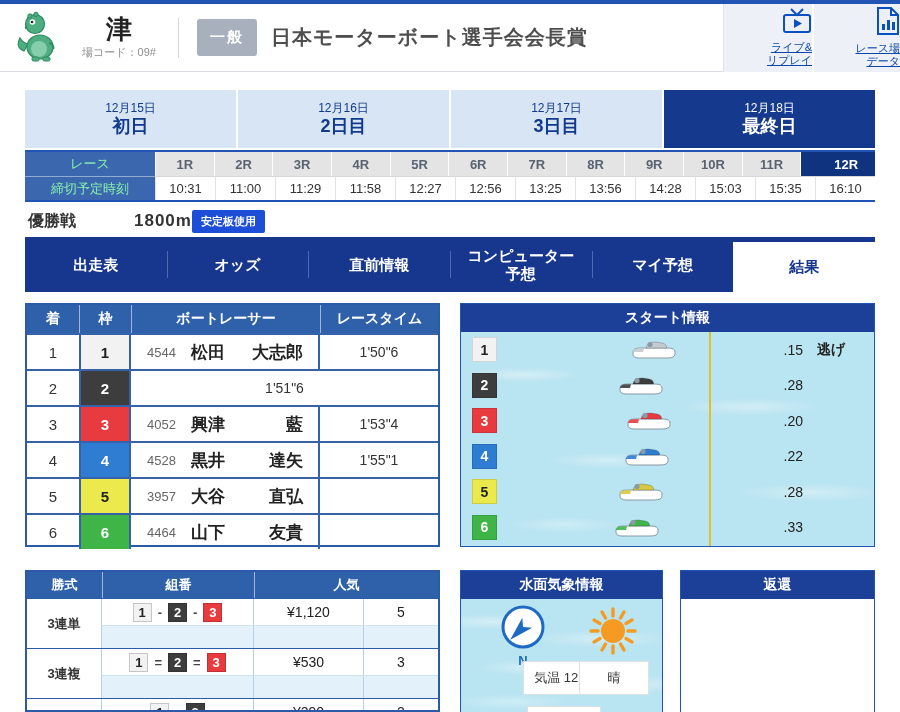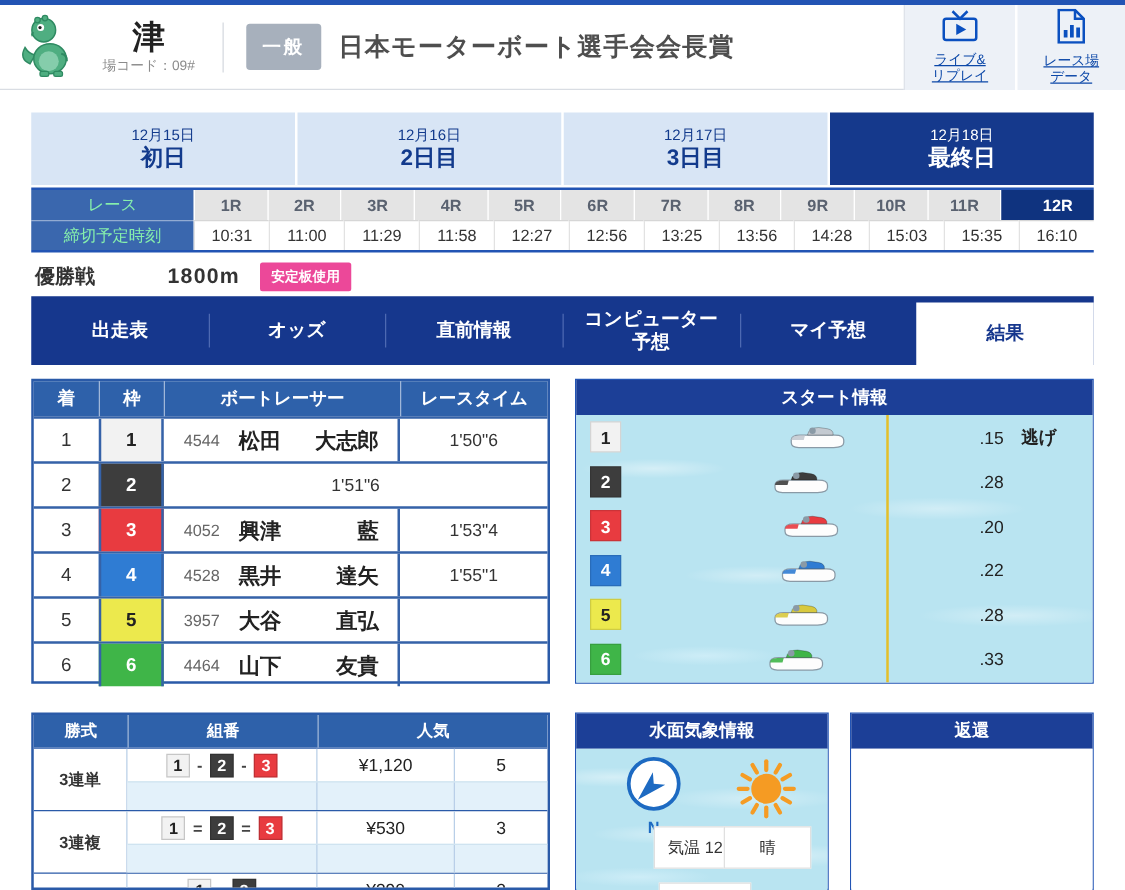--- a/index.html
+++ b/index.html
@@ -13,21 +13,21 @@
   .mascot { width:52px; height:54px; margin-left:16px; flex:0 0 auto; }
   .venue-block { margin-left:14px; text-align:center; }
   .venue-name { font-size:26px; font-weight:bold; color:#222; line-height:28px; }
   .venue-code { font-size:11px; color:#8b8b8b; margin-top:2px; }
   .vdiv { width:1px; height:40px; background:#d5d9df; margin:0 18px 0 22px; }
   .grade-badge { background:#a7b0bc; color:#fff; font-size:15px; font-weight:bold;
                  padding:9px 13px; border-radius:3px; letter-spacing:2px; }
   .hdr-title { font-size:20px; font-weight:bold; color:#4e4e4e; margin-left:14px; letter-spacing:1px;
                white-space:nowrap; overflow:hidden; max-width:370px; }
   .hdr-buttons { margin-left:auto; display:flex; height:68px; background:#edf1f7; border-left:1px solid #dfe3ea; }
-  .hdr-btn { width:88px; display:flex; flex-direction:column; align-items:center; justify-content:center;
+  .hdr-btn { width:88px; display:flex; flex-direction:column; align-items:flex-end; justify-content:center;
              cursor:pointer; text-decoration:none; }
   .hdr-btn + .hdr-btn { border-left:2px solid #ffffff; }
   .hdr-btn .lbl { font-size:11px; color:#0b47a8; text-decoration:underline; line-height:13px; text-align:center; }
   .hdr-btn svg { margin-bottom:3px; }
 
   
   .date-tabs { position:absolute; left:25px; top:90px; width:850px; height:58px; display:flex; gap:2px; }
   .date-tab { flex:1; background:#d8e5f5; color:#123a8c; display:flex; flex-direction:column;
               align-items:center; justify-content:center; cursor:pointer; }
   .date-tab .dt-date { font-size:12px; line-height:15px; }
@@ -45,22 +45,22 @@
              display:flex; align-items:center; justify-content:center; border-left:1px solid #fff; cursor:pointer; }
   .race-no.sel { background:#0f337f; color:#ffffff;padding-left:16px; }
   .race-time { flex:1; background:#ffffff; color:#333; font-size:13px;
                display:flex; align-items:center; justify-content:center;
                border-left:1px solid #e2e2e2; border-top:1px solid #d6d6d6; }
 
   
   .race-info { position:absolute; left:28px; top:206px; height:30px; display:flex; align-items:center; }
   .race-name { font-size:16px; font-weight:bold; color:#333; }
   .race-distance { font-size:17px; font-weight:bold; color:#333; margin-left:58px; letter-spacing:1px; }
-  .stab-badge { background:#ec4899; color:#fff; font-size:11px; font-weight:bold;
-                padding:4px 9px; border-radius:2px; margin-left:16px;text-align:right; }
+  .stab-badge { background:#1d4ed8; color:#fff; font-size:11px; font-weight:bold;
+                padding:4px 9px; border-radius:2px; margin-left:0;text-align:right; }
 
   
   .nav-tabs { position:absolute; left:25px; top:237px; width:850px; height:55px; background:#16378d;
               display:flex; align-items:stretch; }
   .nav-tab { flex:1; color:#ffffff; font-size:15px; font-weight:bold; display:flex; flex-direction:column;
              align-items:center; justify-content:center; line-height:18px; cursor:pointer; position:relative; }
   .nav-tab + .nav-tab::before { content:""; position:absolute; left:0; top:14px; bottom:14px; width:1px;
                                 background:#4d69b2; }
   .nav-tab.active { background:#ffffff; color:#16378d; align-self:flex-end; height:50px; }
   .nav-tab.active::before { display:none; }

